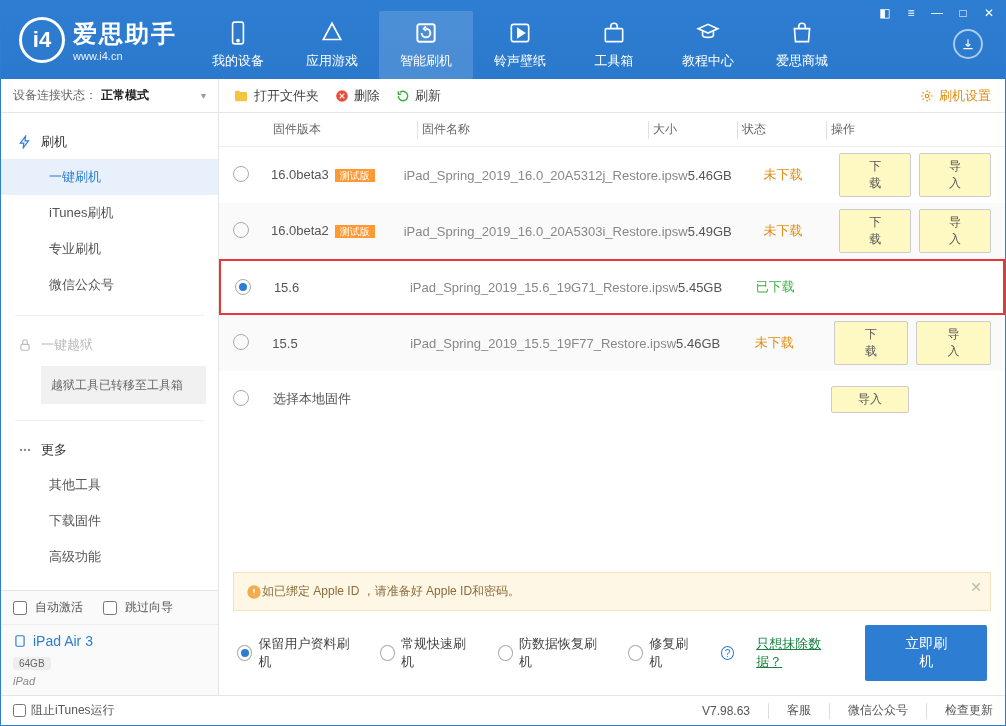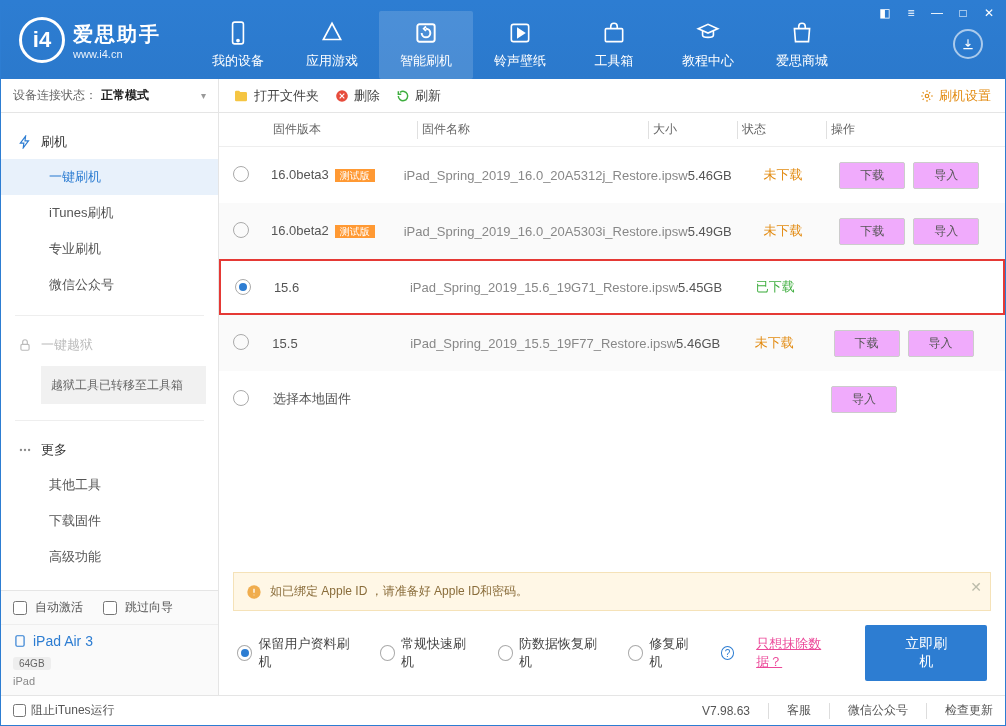--- a/index.html
+++ b/index.html
@@ -6,21 +6,21 @@
 body { width: 1006px; height: 726px; overflow: hidden; background: #fff; }
 
 .window { width: 1006px; height: 726px; border: 1px solid #2d7dd2; display: flex; flex-direction: column; }
 
 .titlebar { background: linear-gradient(#2d7dd2,#2b79cc); height: 78px; position: relative; color: #fff; }
 .window-controls { position: absolute; top: 4px; right: 6px; display: flex; gap: 6px; }
 .window-controls .ctl { width: 20px; height: 16px; display:flex;align-items:center;justify-content:center; font-size:12px; cursor:pointer; }
 .logo-area { position:absolute; left:18px; top:16px; display:flex; align-items:center; gap:8px;}
 .logo-circle { width:46px; height:46px; border:3px solid #fff; border-radius:50%; display:flex; align-items:center; justify-content:center; font-weight:bold; font-size:22px;}
 .logo-text { display:flex; flex-direction:column;}
-.logo-text .t1 { font-size:20px; letter-spacing:2px; font-weight:bold;}
+.logo-text .t1 { font-size:24px; letter-spacing:2px; font-weight:bold;}
 .logo-text .t2 { font-size:11px; opacity:.9;}
 
 .topnav { position:absolute; left:190px; top:10px; display:flex; height:68px;}
 .topnav .tab { width:94px; display:flex; flex-direction:column; align-items:center; justify-content:center; gap:6px; font-size:13px; cursor:pointer;}
 .topnav .tab.active { background: rgba(255,255,255,.15); border-radius:2px;}
 .topnav .tab svg { width:26px; height:26px;}
 .dl-circle { position:absolute; right:22px; top:28px; width:30px; height:30px; border:2px solid rgba(255,255,255,.6); border-radius:50%; display:flex; align-items:center; justify-content:center;}
 
 .body { flex:1; display:flex; min-height:0;}
 .sidebar { width:218px; border-right:1px solid #e5e5e5; display:flex; flex-direction:column; background:#fafafa;}
@@ -34,21 +34,21 @@
 .menu .item.active { background:#e8f1fb; color:#2d7dd2;}
 .menu .note { margin:4px 12px 4px 40px; background:#f1f1f1; padding:10px 10px; font-size:12px; color:#666; line-height:1.5;}
 .menu .sep { height:1px; background:#eee; margin:4px 14px;}
 
 .sidebar-bottom { border-top:1px solid #e5e5e5;}
 .sb-row { display:flex; align-items:center; gap:8px; padding:8px 12px; font-size:12px; color:#555;}
 .sb-row input[type=checkbox] { width:14px; height:14px;}
 .device-row { padding:8px 12px; display:flex; flex-direction:column; gap:4px;}
 .device-row .dname { color:#2d7dd2; font-size:14px; display:flex; align-items:center; gap:6px;}
 .badge { background:#eee; color:#666; font-size:10px; padding:1px 6px; border-radius:3px;}
-.device-row .dtype { color:#888; font-size:11px;}
+.device-row .dtype { color:#888; font-size:11px;font-style:italic;}
 
 .main { flex:1; display:flex; flex-direction:column; min-width:0;}
 .toolbar { height:34px; border-bottom:1px solid #e5e5e5; display:flex; align-items:center; padding:0 14px; gap:16px; font-size:13px; color:#444;}
 .toolbar .tbtn { display:flex; align-items:center; gap:5px; cursor:pointer;}
 .toolbar .spacer { flex:1;}
 .tbtn.orange { color:#e28b12;}
 
 .thead { height:34px; display:flex; align-items:center; font-size:12px; color:#666; border-bottom:1px solid #eee; padding:0 14px;}
 .col-radio{width:40px;}
 .col-ver{width:140px;}
@@ -60,30 +60,30 @@
 
 .rows { flex:1; overflow:auto;}
 .frow { display:flex; align-items:center; padding:0 14px; height:56px; font-size:13px; color:#555; border-bottom:0;}
 .frow.alt { background:#fafafa;}
 .frow.highlight { border:2px solid #e53935; height:56px;}
 .radio { width:16px; height:16px; border:1px solid #aaa; border-radius:50%; display:inline-flex; align-items:center; justify-content:center;}
 .radio.sel::after { content:""; width:8px; height:8px; background:#2d7dd2; border-radius:50%;}
 .beta-tag { background:#ff9933; color:#fff; font-size:10px; padding:1px 5px; border-radius:0; margin-left:6px;}
 .status-no { color:#e28b12;}
 .status-yes { color:#3fae3f;}
-.sbtn { border:1px solid #ccc; background:#f0abfc; padding:4px 20px; font-size:12px; color:#555; border-radius:2px; cursor:pointer;}
+.sbtn { border:1px solid #ccc; background:#fef9c3; padding:4px 26px; font-size:12px; color:#555; border-radius:2px; cursor:pointer;}
 .ops { display:flex; gap:8px;}
 
-.notice { margin:4px 14px 0; background:#fff7e6; border:1px solid #f5e2b8; padding:10px 12px; font-size:12px; color:#8a6d3b; display:flex; align-items:center; gap:8px; position:relative;}
+.notice { margin:4px 14px 0; background:#fff7e6; border:1px solid #f5e2b8; padding:10px 12px; font-size:12px; color:#8a6d3b; display:flex; align-items:center; gap:0; position:relative;}
 .notice .close { position:absolute; right:8px; top:6px; color:#bba; cursor:pointer; font-size:14px;}
 
 .flash-row { display:flex; align-items:center; gap:22px; padding:14px 18px; font-size:13px; color:#444;}
 .flash-row .opt { display:flex; align-items:center; gap:6px; cursor:pointer;}
 .flash-row .q { width:14px;height:14px;border:1px solid #2d7dd2;color:#2d7dd2;border-radius:50%;font-size:10px;display:flex;align-items:center;justify-content:center;}
-.flash-row .link { color:#ec4899; text-decoration:underline; cursor:pointer;}
+.flash-row .link { color:#15803d; text-decoration:underline; cursor:pointer;}
 .primary-btn { background:#2d7dd2; color:#fff; padding:10px 34px; border:none; border-radius:2px; font-size:14px; cursor:pointer; margin-left:auto;}
 
 .statusbar { height:30px; border-top:1px solid #e5e5e5; display:flex; align-items:center; font-size:12px; color:#555; padding:0 12px; gap:18px;}
 .statusbar .spacer{flex:1;}
 .statusbar .seg { display:flex; align-items:center; gap:5px; cursor:pointer;}
 .vdiv { width:1px; height:16px; background:#ddd;}
 
 svg { display:block; }
 </style>
 </head>

